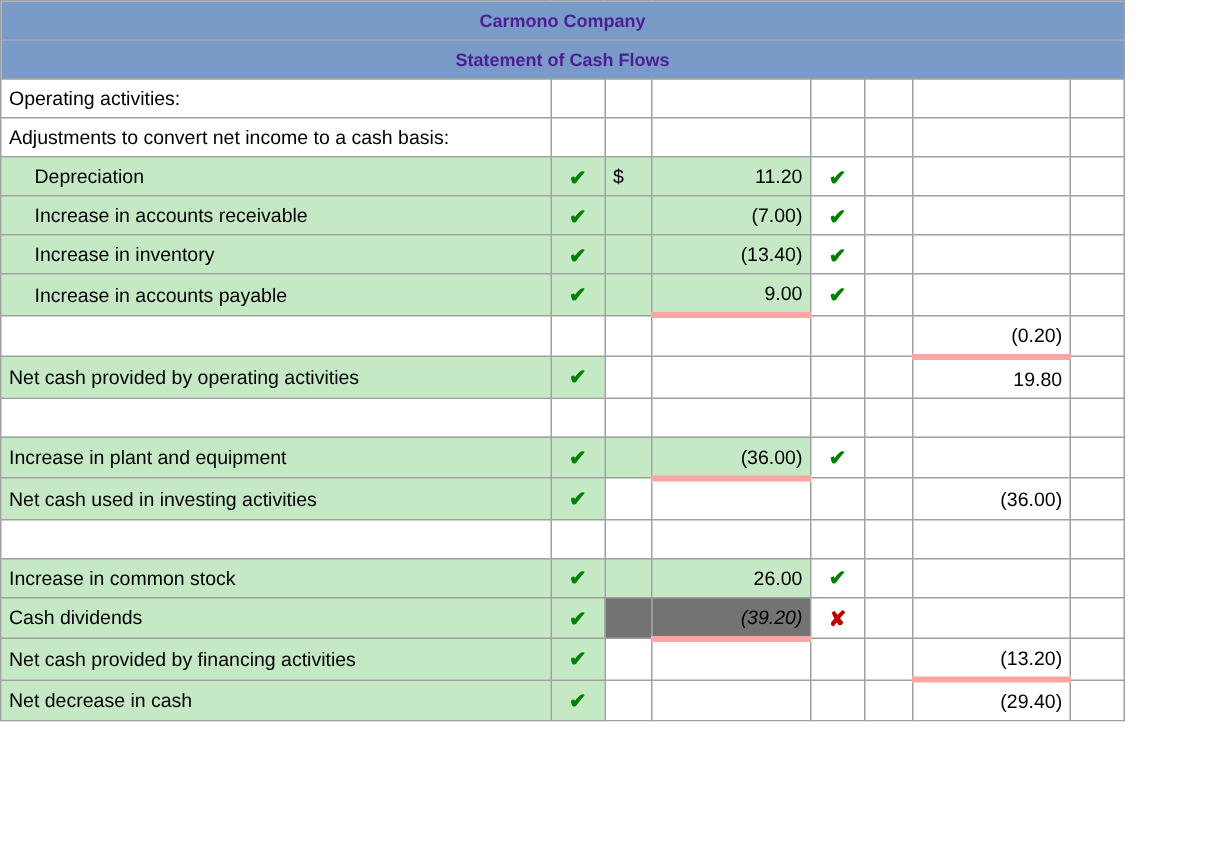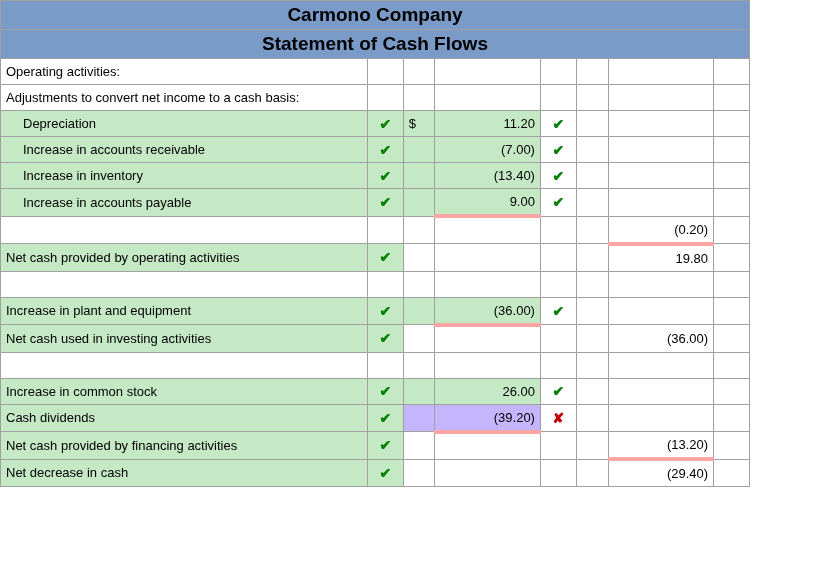--- a/index.html
+++ b/index.html
@@ -20,32 +20,32 @@
   td {
     border: 1px solid #a0a0a0;
     padding: 3px 5px;
     height: 19px;
     vertical-align: middle;
   }
   .header-blue {
     background: #7a9bc8;
     text-align: center;
     font-weight: bold;
-    font-size: 19px;
-    color: #000000;
+    font-size: 12px;
+    color: #4c1d95;
   }
   .col-label { width: 330px; }
   .col-mark1 { width: 24px; text-align: center; }
   .col-dollar1 { width: 20px; text-align: left; }
   .col-val1 { width: 92px; text-align: right; }
   .col-mark2 { width: 24px; text-align: center; }
   .col-dollar2 { width: 20px; text-align: left; }
   .col-val2 { width: 92px; text-align: right; }
   .green-bg { background: #c5e8c5; }
-  .pink-bg { background: #c4b5fd; }
+  .pink-bg { background: #737373; font-style: italic; }
   .indent { padding-left: 22px; }
   .check {
     color: #008000;
     font-weight: bold;
     font-size: 14px;
   }
   .cross {
     color: #c00000;
     font-weight: bold;
     font-size: 14px;

